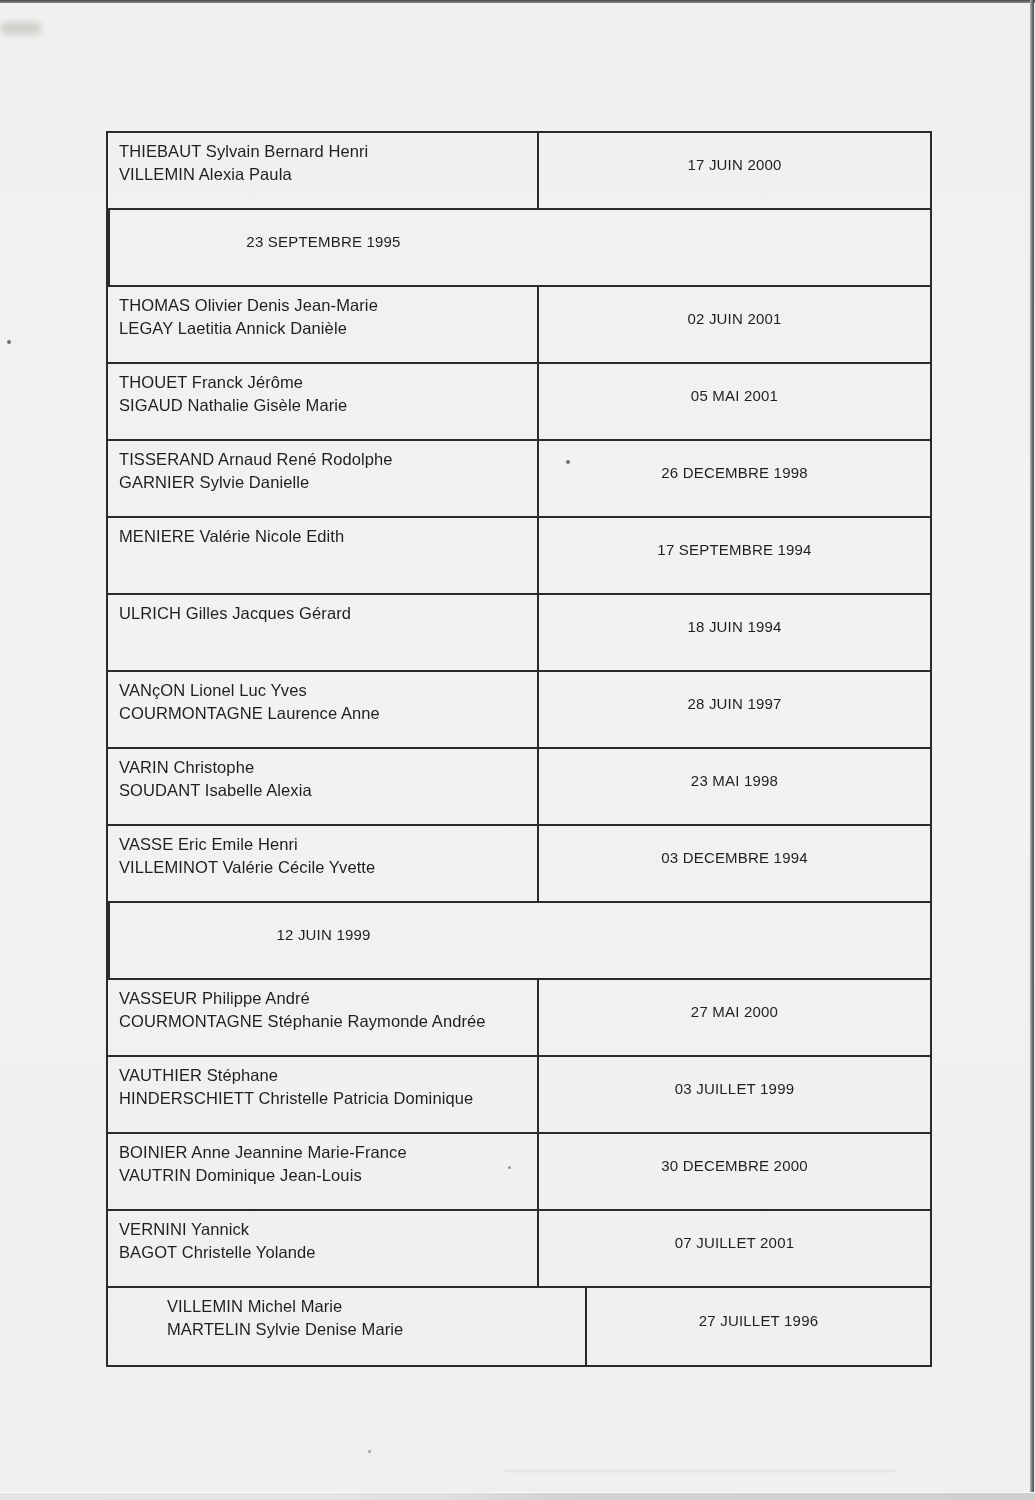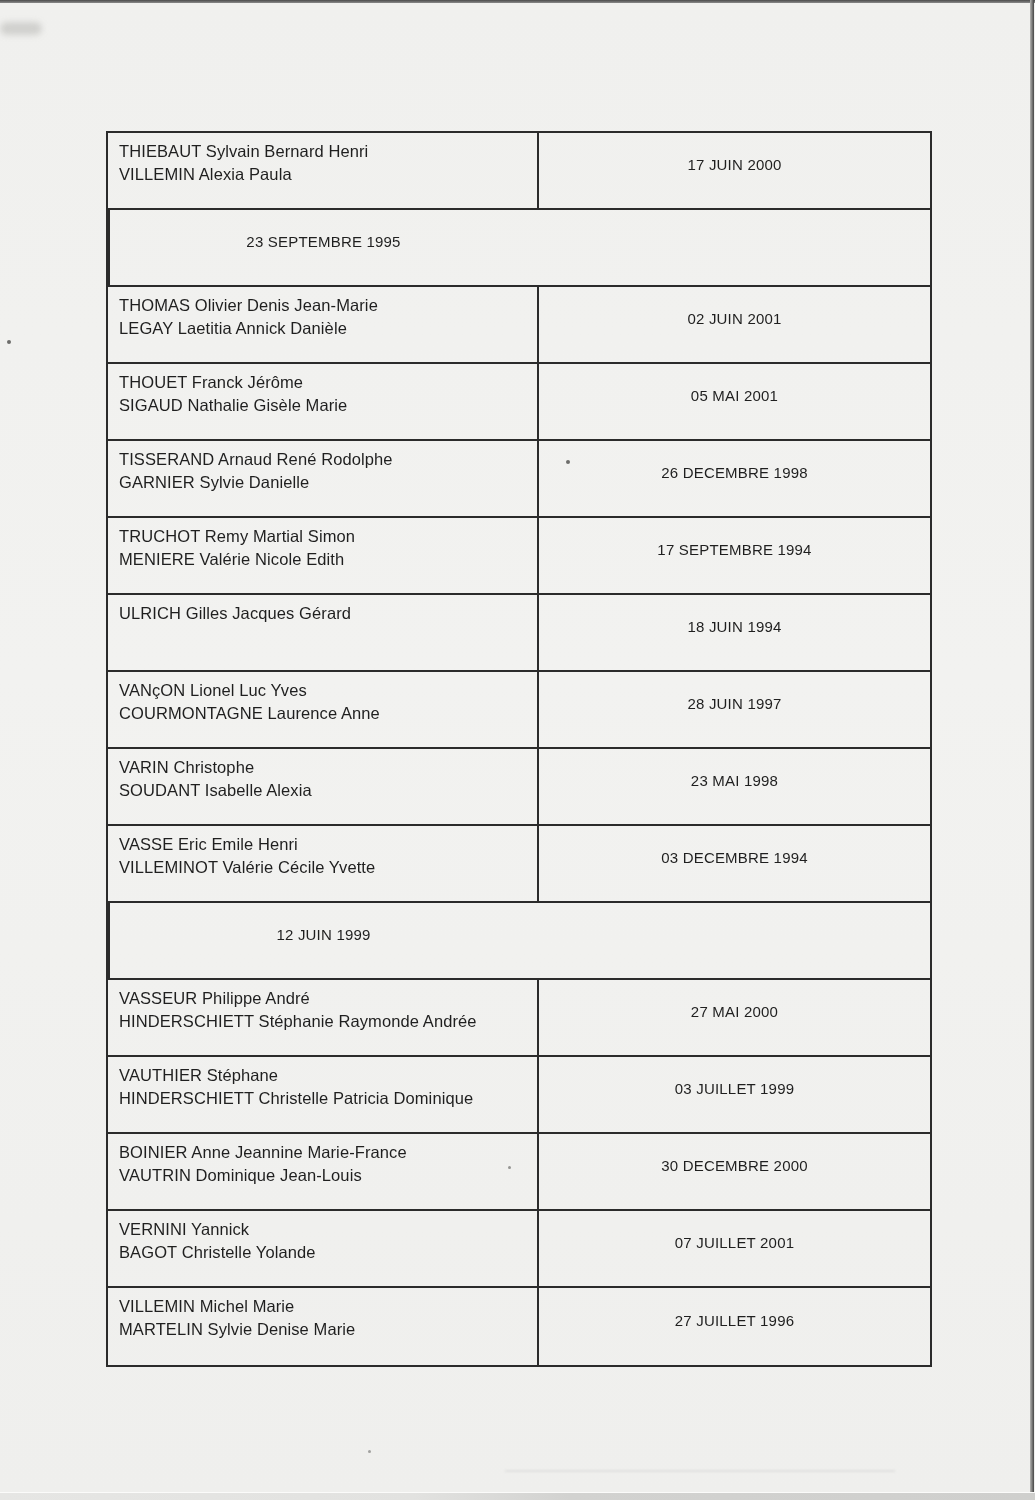--- a/index.html
+++ b/index.html
@@ -55,21 +55,21 @@
     background: transparent;
     margin-top: 6px;
   }
   .row {
     display: grid;
     grid-template-columns: 429px 1fr;
     height: 77px;
     box-sizing: border-box;
     border-bottom: 2px solid #2b2b2b;
   }
-  .row:last-child { border-bottom: none; }
+  .row:last-child { border-bottom: none; padding-left: 48px; }
   .names-cell {
     padding: 7px 8px 0 11px;
     font-size: 16.5px;
     line-height: 23px;
     letter-spacing: 0.1px;
     overflow: hidden;
   }
   .date-cell {
     border-left: 2px solid #2b2b2b;
     display: flex;
@@ -125,21 +125,20 @@
   <div class="row">
     <div class="names-cell">
       <div>TISSERAND Arnaud René Rodolphe</div>
       <div>GARNIER Sylvie Danielle</div>
     </div>
     <div class="date-cell">26 DECEMBRE 1998</div>
   </div>
 
   <div class="row">
     <div class="names-cell">
-      <div>TRUCHOT Remy Martial Simon</div>
       <div>MENIERE Valérie Nicole Edith</div>
     </div>
     <div class="date-cell">17 SEPTEMBRE 1994</div>
   </div>
 
   <div class="row">
     <div class="names-cell">
       <div>ULRICH Gilles Jacques Gérard</div>
     </div>
     <div class="date-cell">18 JUIN 1994</div>
@@ -169,21 +168,21 @@
     <div class="date-cell">03 DECEMBRE 1994</div>
   </div>
 
   <div class="row">
     <div class="date-cell">12 JUIN 1999</div>
   </div>
 
   <div class="row">
     <div class="names-cell">
       <div>VASSEUR Philippe André</div>
-      <div>HINDERSCHIETT Stéphanie Raymonde Andrée</div>
+      <div>COURMONTAGNE Stéphanie Raymonde Andrée</div>
     </div>
     <div class="date-cell">27 MAI 2000</div>
   </div>
 
   <div class="row">
     <div class="names-cell">
       <div>VAUTHIER Stéphane</div>
       <div>HINDERSCHIETT Christelle Patricia Dominique</div>
     </div>
     <div class="date-cell">03 JUILLET 1999</div>

